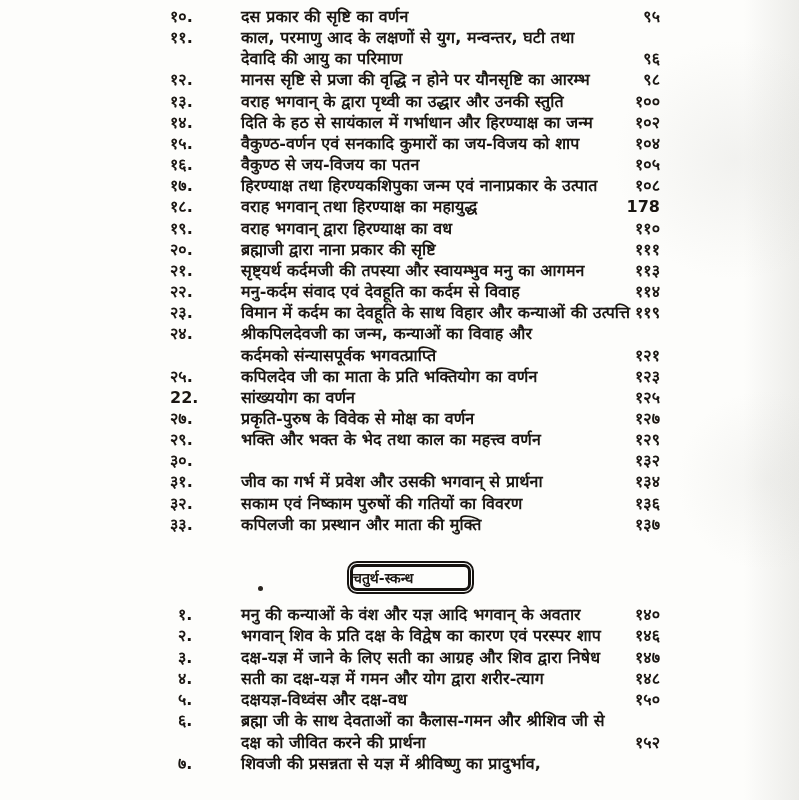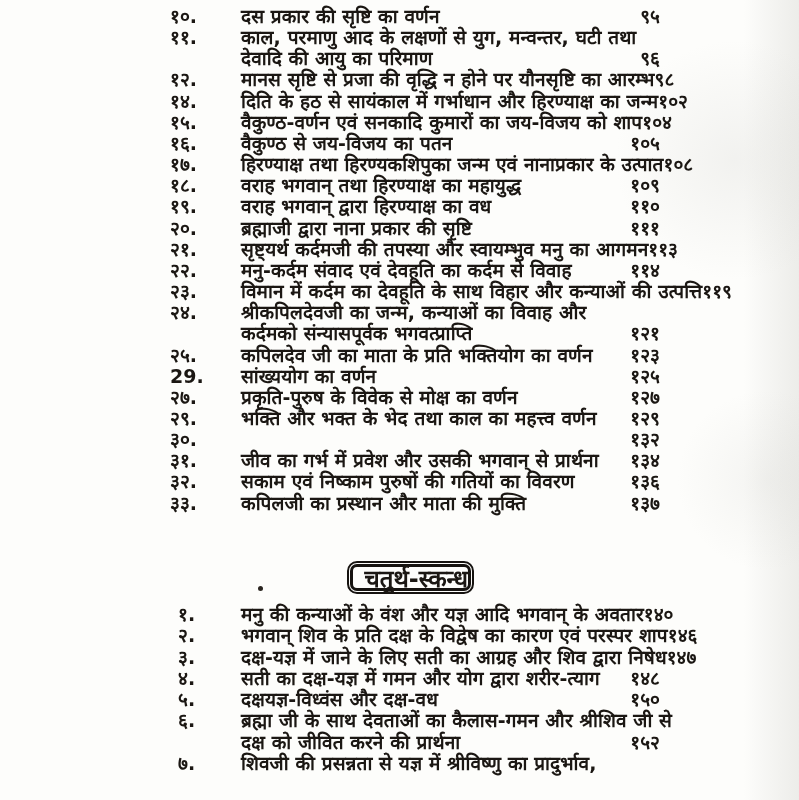--- a/index.html
+++ b/index.html
@@ -17,21 +17,21 @@
       radial-gradient(circle at 96% 60%, rgba(190,190,185,0.15), rgba(190,190,185,0) 90px),
       linear-gradient(to left, rgba(205,205,200,0.35) 0px, rgba(205,205,200,0) 55px),
       #fdfdfb;
     font-family: "DejaVu Sans", sans-serif;
     color: #1b1713;
   }
   .toc {
     position: absolute;
     left: 170px;
     width: 490px;
-    font-size: 19px;
+    font-size: 16px;
     font-weight: 600;
   }
   .toc-1 { top: 6px;   line-height: 21.15px; }
   .toc-2 { top: 604px; line-height: 21.3px;  }
   .line {
     display: flex;
     align-items: baseline;
     white-space: nowrap;
   }
   .num {
@@ -62,22 +62,22 @@
     background: #fdfdfb;
   }
   .skandha-inner {
     width: 100%;
     height: 100%;
     box-sizing: border-box;
     border: 3px solid #161310;
     border-radius: 7px;
     display: flex;
     align-items: center;
-    justify-content: flex-end;
-    font-size: 24px;
+    justify-content: flex-start;
+    font-size: 14px;
     font-weight: bold;
   }
   .speck {
     position: absolute;
     left: 258px;
     top: 586px;
     width: 5px;
     height: 5px;
     border-radius: 50%;
     background: #2a2username5;
@@ -103,20 +103,25 @@
         <span class="num"></span>
         <span class="txt">देवादि की आयु का परिमाण</span>
         <span class="pg">९६</span>
       </div>
       <div class="line">
         <span class="num">१२.</span>
         <span class="txt">मानस सृष्टि से प्रजा की वृद्धि न होने पर यौनसृष्टि का आरम्भ</span>
         <span class="pg">९८</span>
       </div>
       <div class="line">
+        <span class="num">१३.</span>
+        <span class="txt">वराह भगवान् के द्वारा पृथ्वी का उद्धार और उनकी स्तुति</span>
+        <span class="pg">१००</span>
+      </div>
+      <div class="line">
         <span class="num">१४.</span>
         <span class="txt">दिति के हठ से सायंकाल में गर्भाधान और हिरण्याक्ष का जन्म</span>
         <span class="pg">१०२</span>
       </div>
       <div class="line">
         <span class="num">१५.</span>
         <span class="txt">वैकुण्ठ-वर्णन एवं सनकादि कुमारों का जय-विजय को शाप</span>
         <span class="pg">१०४</span>
       </div>
       <div class="line">
@@ -125,21 +130,21 @@
         <span class="pg">१०५</span>
       </div>
       <div class="line">
         <span class="num">१७.</span>
         <span class="txt">हिरण्याक्ष तथा हिरण्यकशिपुका जन्म एवं नानाप्रकार के उत्पात</span>
         <span class="pg">१०८</span>
       </div>
       <div class="line">
         <span class="num">१८.</span>
         <span class="txt">वराह भगवान् तथा हिरण्याक्ष का महायुद्ध</span>
-        <span class="pg">१०९</span>
+        <span class="pg">178</span>
       </div>
       <div class="line">
         <span class="num">१९.</span>
         <span class="txt">वराह भगवान् द्वारा हिरण्याक्ष का वध</span>
         <span class="pg">११०</span>
       </div>
       <div class="line">
         <span class="num">२०.</span>
         <span class="txt">ब्रह्माजी द्वारा नाना प्रकार की सृष्टि</span>
         <span class="pg">१११</span>
@@ -167,21 +172,21 @@
         <span class="num"></span>
         <span class="txt">कर्दमको संन्यासपूर्वक भगवत्प्राप्ति</span>
         <span class="pg">१२१</span>
       </div>
       <div class="line">
         <span class="num">२५.</span>
         <span class="txt">कपिलदेव जी का माता के प्रति भक्तियोग का वर्णन</span>
         <span class="pg">१२३</span>
       </div>
       <div class="line">
-        <span class="num">29.</span>
+        <span class="num">22.</span>
         <span class="txt">सांख्ययोग का वर्णन</span>
         <span class="pg">१२५</span>
       </div>
       <div class="line">
         <span class="num">२७.</span>
         <span class="txt">प्रकृति-पुरुष के विवेक से मोक्ष का वर्णन</span>
         <span class="pg">१२७</span>
       </div>
       <div class="line">
         <span class="num">२९.</span>

